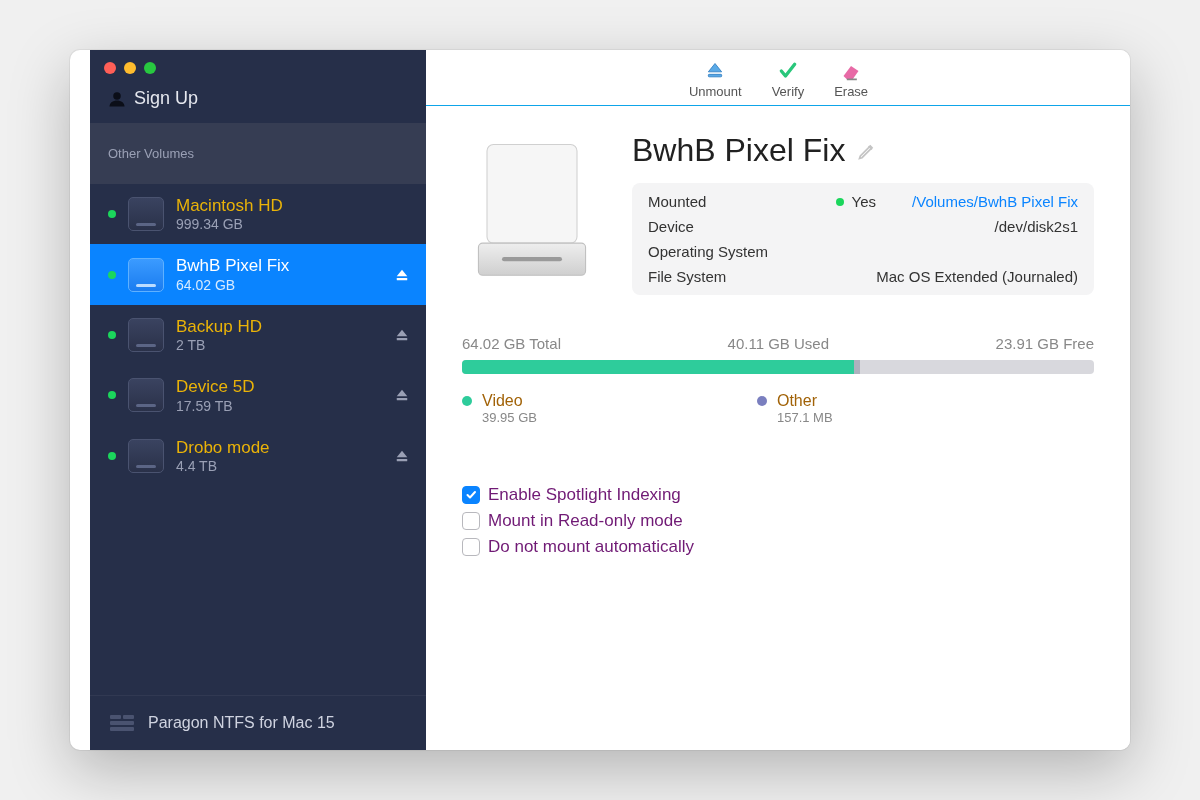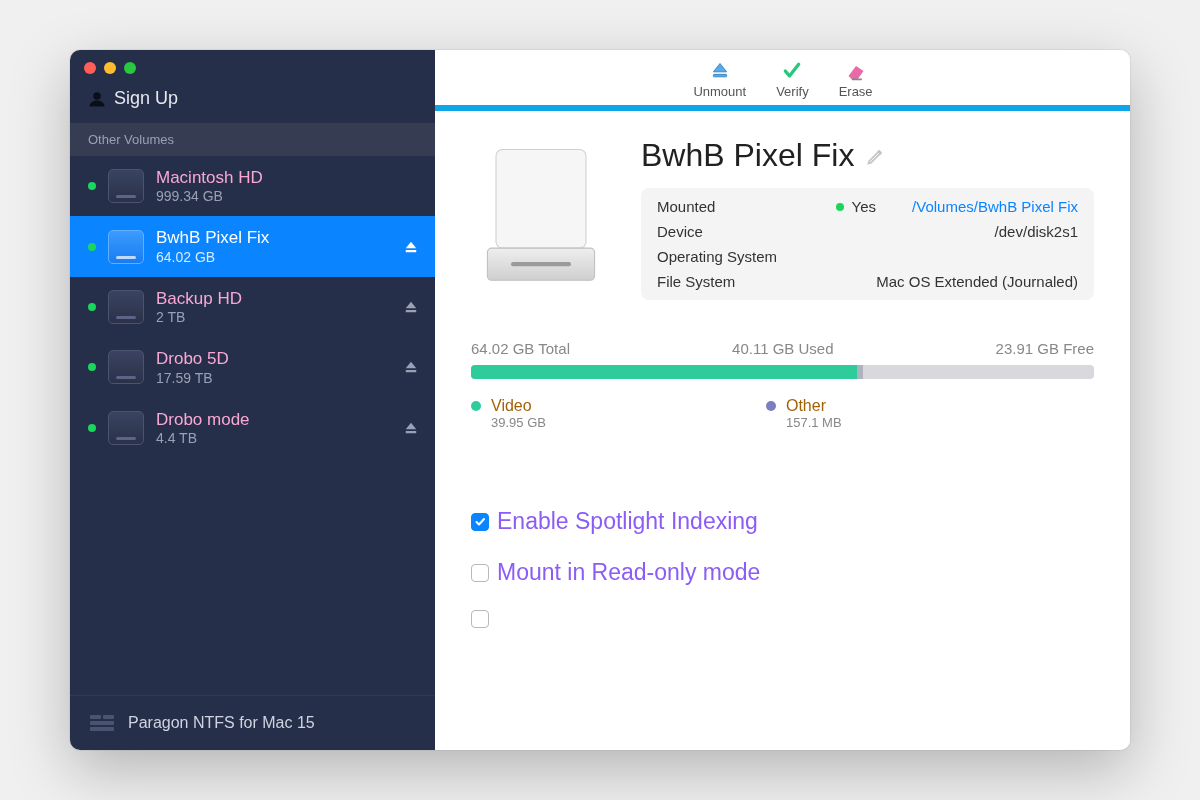--- a/index.html
+++ b/index.html
@@ -16,45 +16,46 @@
     width: 1060px;
     height: 700px;
     background: #fff;
     border-radius: 10px;
     box-shadow: 0 20px 60px rgba(0,0,0,0.25), 0 0 0 1px rgba(0,0,0,0.05);
     display: flex;
     overflow: hidden;
   }
   
   .sidebar {
-    width: 365px;
+    width: 336px;
     background: #262f49;
     display: flex;
     flex-direction: column;
     color: #e6e8ef;
+    margin-left: 20px;
   }
   .traffic {
     display: flex;
     gap: 8px;
     padding: 12px 14px 10px 14px;
   }
   .tl { width: 12px; height: 12px; border-radius: 50%; }
   .tl.red { background:#ff5f57; } .tl.yellow { background:#febc2e; } .tl.green { background:#28c840; }
 
   .signup {
     display: flex; align-items: center; gap: 8px;
     padding: 4px 18px 14px 18px;
     font-size: 18px; font-weight: 300;
     cursor: pointer;
   }
   .section-header {
     background: #363d53;
     color: #9aa0b5;
     font-size: 13px;
-    padding: 9px 18px;
+    padding: 23px 18px;
   }
   .vol-list { flex: 1; display: flex; flex-direction: column; }
   .vol-item {
     display: flex; align-items: center;
     padding: 12px 16px 12px 18px;
     cursor: pointer;
     gap: 12px;
     position: relative;
   }
   .vol-item.selected { background: #0a84ff; }
@@ -66,21 +67,21 @@
     display:flex; align-items:flex-end; justify-content:center;
     padding-bottom: 4px;
     flex-shrink:0;
   }
   .drive-glyph::after{
     content:""; width: 20px; height: 3px; border-radius:2px; background:#5b6585;
   }
   .vol-item.selected .drive-glyph { background: linear-gradient(#3b9bff,#1a7cf0); border-color:#5fb1ff;}
   .vol-item.selected .drive-glyph::after { background:#bcdcff; }
   .vol-texts { flex:1; }
-  .vol-name { font-size: 17px; font-weight: 400; color:#f9a8d4; line-height:1.2;}
+  .vol-name { font-size: 17px; font-weight: 400; color:#eab308; line-height:1.2;}
   .vol-item.selected .vol-name { color:#fff; }
   .vol-size { font-size: 14px; color:#9aa0b5; }
   .vol-item.selected .vol-size { color:#d6eaff; }
   .eject-btn {
     width: 16px; height: 16px; flex-shrink:0;
     display:flex; align-items:center; justify-content:center;
     cursor:pointer;
   }
   .eject-btn svg { fill:#9aa0b5; }
   .vol-item.selected .eject-btn svg { fill:#fff; }
@@ -98,21 +99,21 @@
   .stack-icon span:first-child i { flex:1; background:#4a5370; height:4px; border-radius:1px; display:block;}
   .stack-icon span:first-child { background:transparent;}
 
   
   .main {
     flex:1; background:#fff; display:flex; flex-direction:column;
   }
   .toolbar {
     display:flex; justify-content:center; gap:10px;
     padding: 10px 0 6px 1px;
-    border-bottom: 6px solid #0ea5e9;
+    border-bottom: 1px solid #0ea5e9;
   }
   .tb-btn { display:flex; flex-direction:column; align-items:center; gap:2px; padding: 0 10px; cursor:pointer;}
   .tb-btn .ico { width: 24px; height: 22px; display:flex; align-items:center; justify-content:center;}
   .tb-btn span.lbl { font-size: 13px; color:#555; }
   .content { padding: 26px 36px 20px 36px; flex:1; overflow:auto;}
   .header-row { display:flex; gap: 30px; }
   .big-drive {
     width: 140px; height: 158px;
     display:flex; align-items:center; justify-content:center;
     flex-shrink:0;
@@ -148,21 +149,21 @@
   }
   .seg-video { background:#2ecc9b; }
   .seg-other { background:#aeb1be; }
   .usage-legend { display:flex; gap: 220px; margin-top: 18px;}
   .legend-item { display:flex; gap:10px; align-items:flex-start;}
   .legend-dot { width:10px; height:10px; border-radius:50%; margin-top:4px;}
   .legend-name { font-weight:400; color:#a16207;}
   .legend-val { color:#888; font-size:13px;}
 
   .options { margin-top: 60px; display:flex; flex-direction:column; gap:6px;}
-  .opt-row { display:flex; align-items:center; gap:8px; font-size:23px; color:#8b5cf6; cursor:pointer;margin-top:18px;}
+  .opt-row { display:flex; align-items:center; gap:8px; font-size:17px; color:#701a75; cursor:pointer;}
   .chk { width:18px; height:18px; border-radius:4px; border:1px solid #b8b8bd; display:flex; align-items:center; justify-content:center;}
   .chk.on { background:#0a84ff; border-color:#0a84ff;}
   .chk.on svg { stroke:#fff; }
   .chk svg { width:12px; height:12px; }
 </style>
 </head>
 <body>
 
 <div class="window">
 
@@ -221,21 +222,21 @@
               <path d="M12 3l9 11H3z"></path>
               <rect x="3" y="17" width="18" height="4" rx="1"></rect>
             </svg>
         </span>
       </div>
 
       <div class="vol-item">
         <span class="status-dot"></span>
         <span class="drive-glyph"></span>
         <div class="vol-texts">
-          <div class="vol-name">Drobo 5D</div>
+          <div class="vol-name">Device 5D</div>
           <div class="vol-size">17.59 TB</div>
         </div>
         <span class="eject-btn">
           <svg width="14" height="14" viewBox="0 0 24 24">
               <path d="M12 3l9 11H3z"></path>
               <rect x="3" y="17" width="18" height="4" rx="1"></rect>
             </svg>
         </span>
       </div>
 
@@ -391,18 +392,19 @@
               </svg>
           </span>
           <span>Enable Spotlight Indexing</span>
         </div>
         <div class="opt-row">
           <span class="chk"></span>
           <span>Mount in Read-only mode</span>
         </div>
         <div class="opt-row">
           <span class="chk"></span>
+          <span>Do not mount automatically</span>
         </div>
       </div>
 
     </div>
   </div>
 </div>
 
 </body></html>

